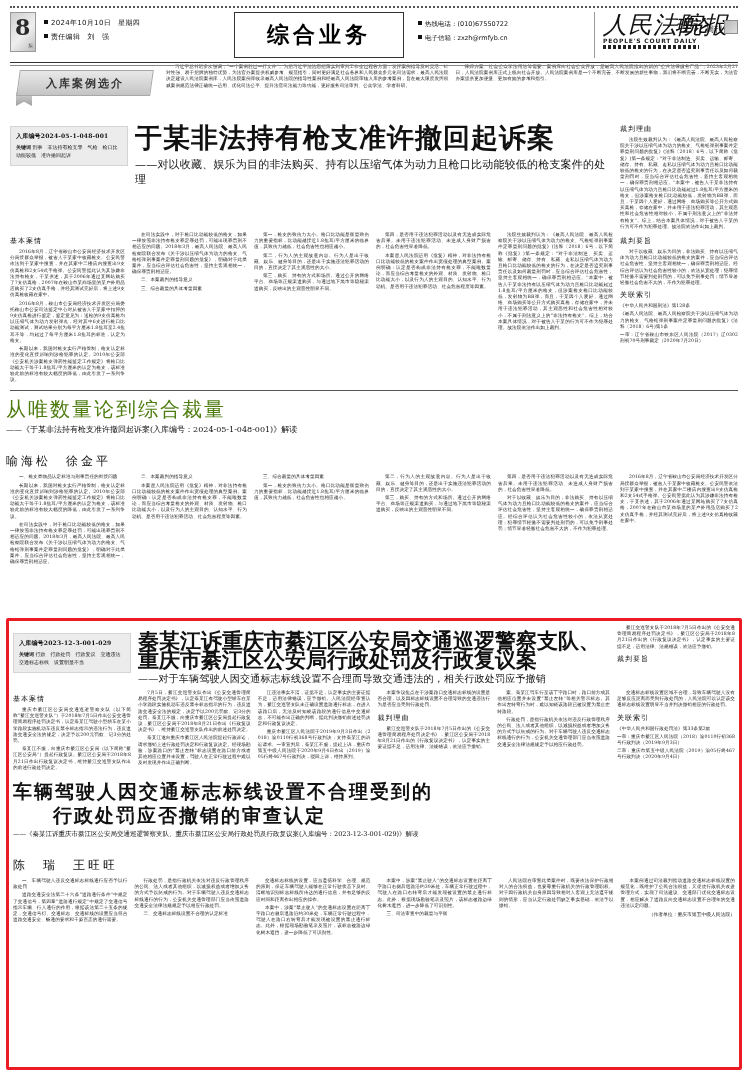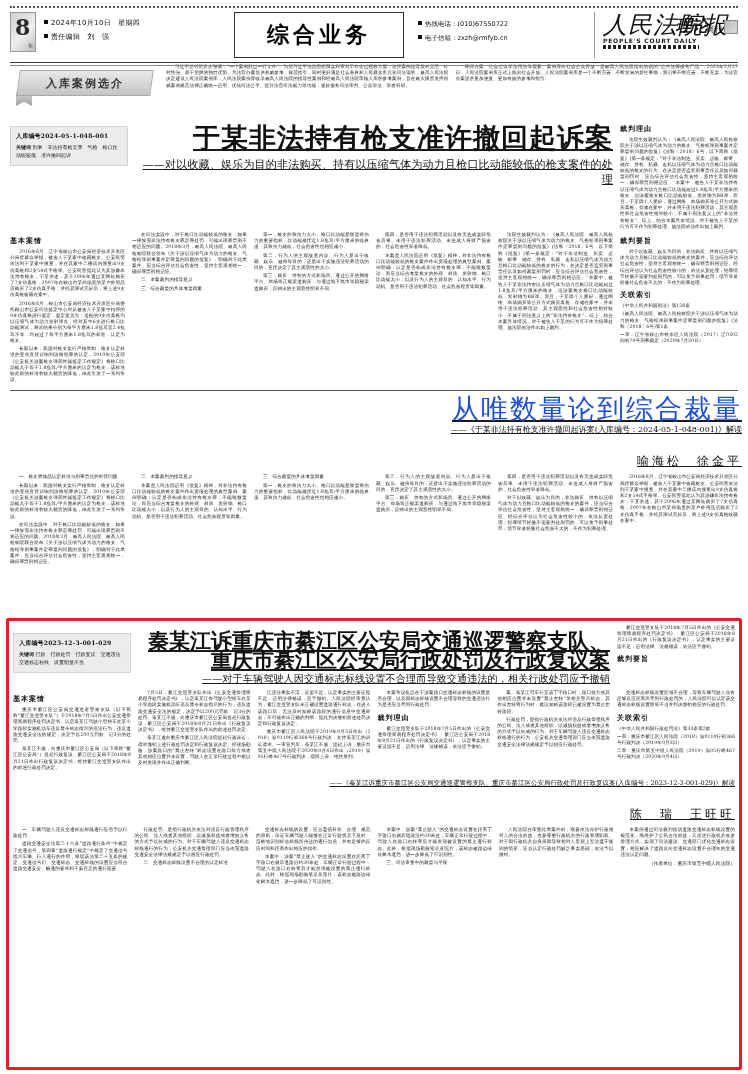--- a/index.html
+++ b/index.html
@@ -82,21 +82,21 @@
   .fill p {
     margin:0 0 2px 0;
     font-family:"DejaVu Serif","Liberation Serif",serif;
     font-size:4.6px; line-height:6.2px;
     text-align:justify; text-justify:inter-character;
     word-break:break-all; letter-spacing:.1px;
   }
   .fill p.ind { text-indent:9px; }
   h4.sec {
     font-family:"DejaVu Serif","Liberation Serif",serif;
-    font-size:7px; font-weight:bold; margin:4px 0 3px 0; color:#111;
+    font-size:7px; font-weight:normal; margin:4px 0 3px 0; color:#111;
     letter-spacing:1px;
   }
   .ref { font-size:4.6px; line-height:6.4px; margin:0 0 1px 0;
          font-family:"DejaVu Serif","Liberation Serif",serif; }
   .top-intro { display:flex; gap:6px; padding:0 4px; }
   .intro-tag { flex:0 0 150px; position:relative; height:58px; }
   .tag-banner {
     position:absolute; left:8px; top:8px; width:134px; height:26px;
     background:linear-gradient(180deg,#e9e9e9,#c4c4c4);
     border:1px solid #a8a8a8;
@@ -122,34 +122,34 @@
   }
   .kw-id {
     font-family:"DejaVu Serif","Liberation Serif",serif;
     font-size:6px; font-weight:bold; color:#111; margin-bottom:3px;
     letter-spacing:.2px;
   }
   .kw-list { font-size:5px; line-height:7.5px; color:#222;
              font-family:"DejaVu Serif","Liberation Serif",serif; }
   .kw-label { font-weight:bold; }
 
-  .headline-wrap { text-align:right; margin:2px 0 4px 0;text-decoration:underline; }
+  .headline-wrap { text-align:left; margin:2px 0 4px 0; }
   .h1-title {
     font-family:"DejaVu Serif","Liberation Serif",serif;
     font-size:27px; font-weight:bold; letter-spacing:1px;
     color:#111; line-height:32px; margin:0;
   }
   .h1-sub {
     font-family:"DejaVu Serif","Liberation Serif",serif;
     font-size:11px; color:#111; margin-top:3px; letter-spacing:.2px;
   }
   .h2-title {
     font-family:"DejaVu Serif","Liberation Serif",serif;
-    font-size:27px; font-weight:normal; letter-spacing:2px;
-    color:#1d4ed8; line-height:26px; margin:0;
+    font-size:20px; font-weight:normal; letter-spacing:2px;
+    color:#4d7c0f; line-height:26px; margin:0;
   }
   .h2-sub {
     font-family:"DejaVu Serif","Liberation Serif",serif;
     font-size:8px; color:#111; margin-top:2px;
   }
   .byline {
     font-family:"DejaVu Serif","Liberation Serif",serif;
     font-size:12px; letter-spacing:3px; margin-top:18px; color:#111;
   }
   .h3-title {
@@ -375,20 +375,24 @@
       <div class="col col-narrow fill">
         <p class="ind">交通标志标线设置区域不合理，导致车辆驾驶人没有足够反应距离而受到行政处罚的，人民法院可以认定该交通标志标线设置明显不当并判决撤销相应的行政处罚。</p>
         <h4 class="sec">关联索引</h4>
         <p class="ref">《中华人民共和国行政处罚法》第33条第2款</p>
         <p class="ref">一审：重庆市綦江区人民法院（2018）渝0110行初368号行政判决（2019年9月3日）</p>
         <p class="ref">二审：重庆市第五中级人民法院（2019）渝05行终467号行政判决（2020年9月4日）</p>
       </div>
     </div>
 
     <div class="headline-wrap" style="margin-top:6px">
+      <h3 class="h3-title">
+        <span>车辆驾驶人因交通标志标线设置不合理受到的</span>
+        <span class="l2">行政处罚应否撤销的审查认定</span>
+      </h3>
       <div class="h3-sub">——《秦某江诉重庆市綦江区公安局交通巡逻警察支队、重庆市綦江区公安局行政处罚及行政复议案(入库编号：2023-12-3-001-029)》解读</div>
       <div class="byline">陈　瑞　王旺旺</div>
     </div>
 
     <div class="colgrid" style="padding:0">
       <div class="col fill">
         <p class="ind">一、车辆驾驶人违反交通标志标线通行应否予以行政处罚</p>
         <p class="ind">道路交通安全法第二十六条“道路通行条件”中规定了交通信号，第四章“道路通行规定”中规定了交通信号指示车辆、行人通行的作用，根据该法第二十五条的规定，交通信号灯、交通标志、交通标线的设置应当符合道路交通安全、畅通的要求和千姿百态的通行需要。</p>
       </div>
       <div class="col fill">

